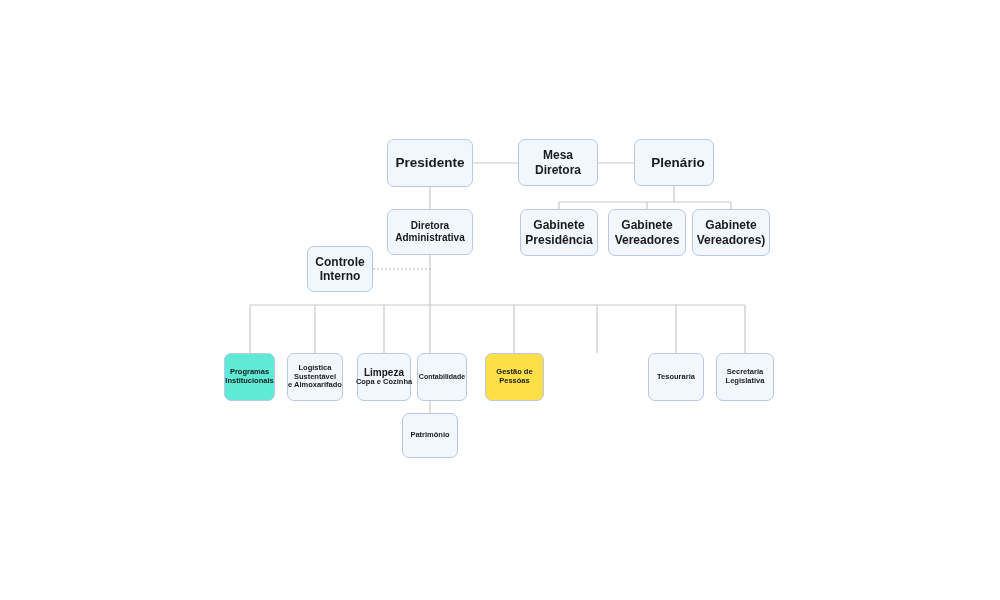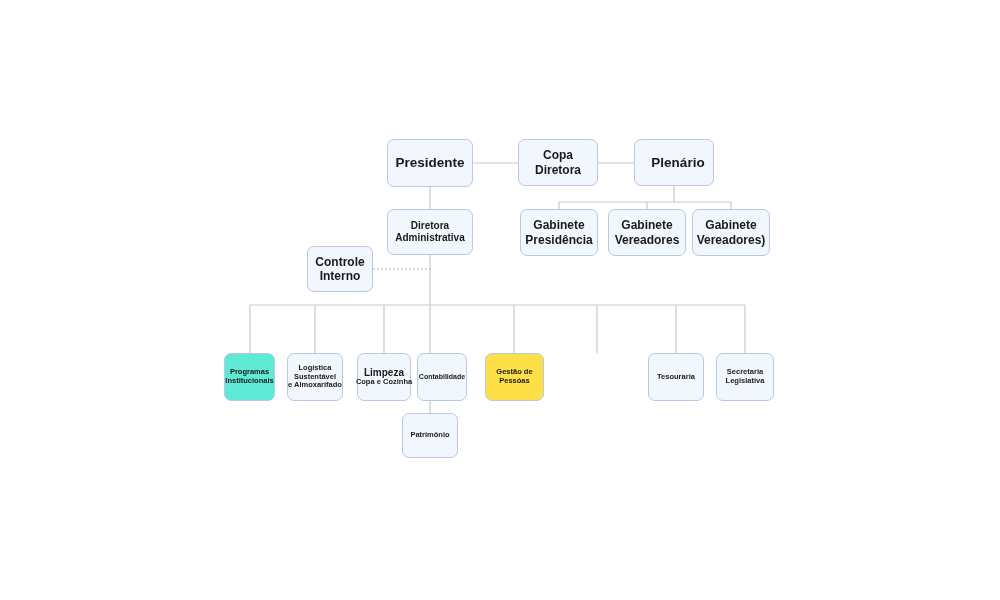--- a/index.html
+++ b/index.html
@@ -92,21 +92,21 @@
       <path d="M676,305 L676,353" fill="none" stroke="#c9c9c9" stroke-width="1.2"></path>
       <path d="M745,305 L745,353" fill="none" stroke="#c9c9c9" stroke-width="1.2"></path>
       <path d="M430,401 L430,413" fill="none" stroke="#c9c9c9" stroke-width="1.2"></path>
     </svg>
 
   <div id="node-layer">
       <div class="node size-lg" style="left: 387px; top: 139px; width: 86px; height: 48px; background: rgb(242, 246, 253); border-color: rgb(184, 200, 232); color: rgb(26, 26, 26);">
         <span class="ln">Presidente</span>
       </div>
       <div class="node size-md" style="left: 518px; top: 139px; width: 80px; height: 47px; background: rgb(242, 246, 253); border-color: rgb(184, 200, 232); color: rgb(26, 26, 26);">
-        <span class="ln">Copa</span>
+        <span class="ln">Mesa</span>
         <span class="ln">Diretora</span>
       </div>
       <div class="node size-lg" style="left: 634px; top: 139px; width: 80px; height: 47px; background: rgb(242, 246, 253); border-color: rgb(184, 200, 232); color: rgb(26, 26, 26); padding-left: 8px;">
         <span class="ln">Plenário</span>
       </div>
       <div class="node size-md" style="left: 520px; top: 209px; width: 78px; height: 47px; background: rgb(242, 246, 253); border-color: rgb(184, 200, 232); color: rgb(26, 26, 26);">
         <span class="ln">Gabinete</span>
         <span class="ln">Presidência</span>
       </div>
       <div class="node size-md" style="left: 608px; top: 209px; width: 78px; height: 47px; background: rgb(242, 246, 253); border-color: rgb(184, 200, 232); color: rgb(26, 26, 26);">

